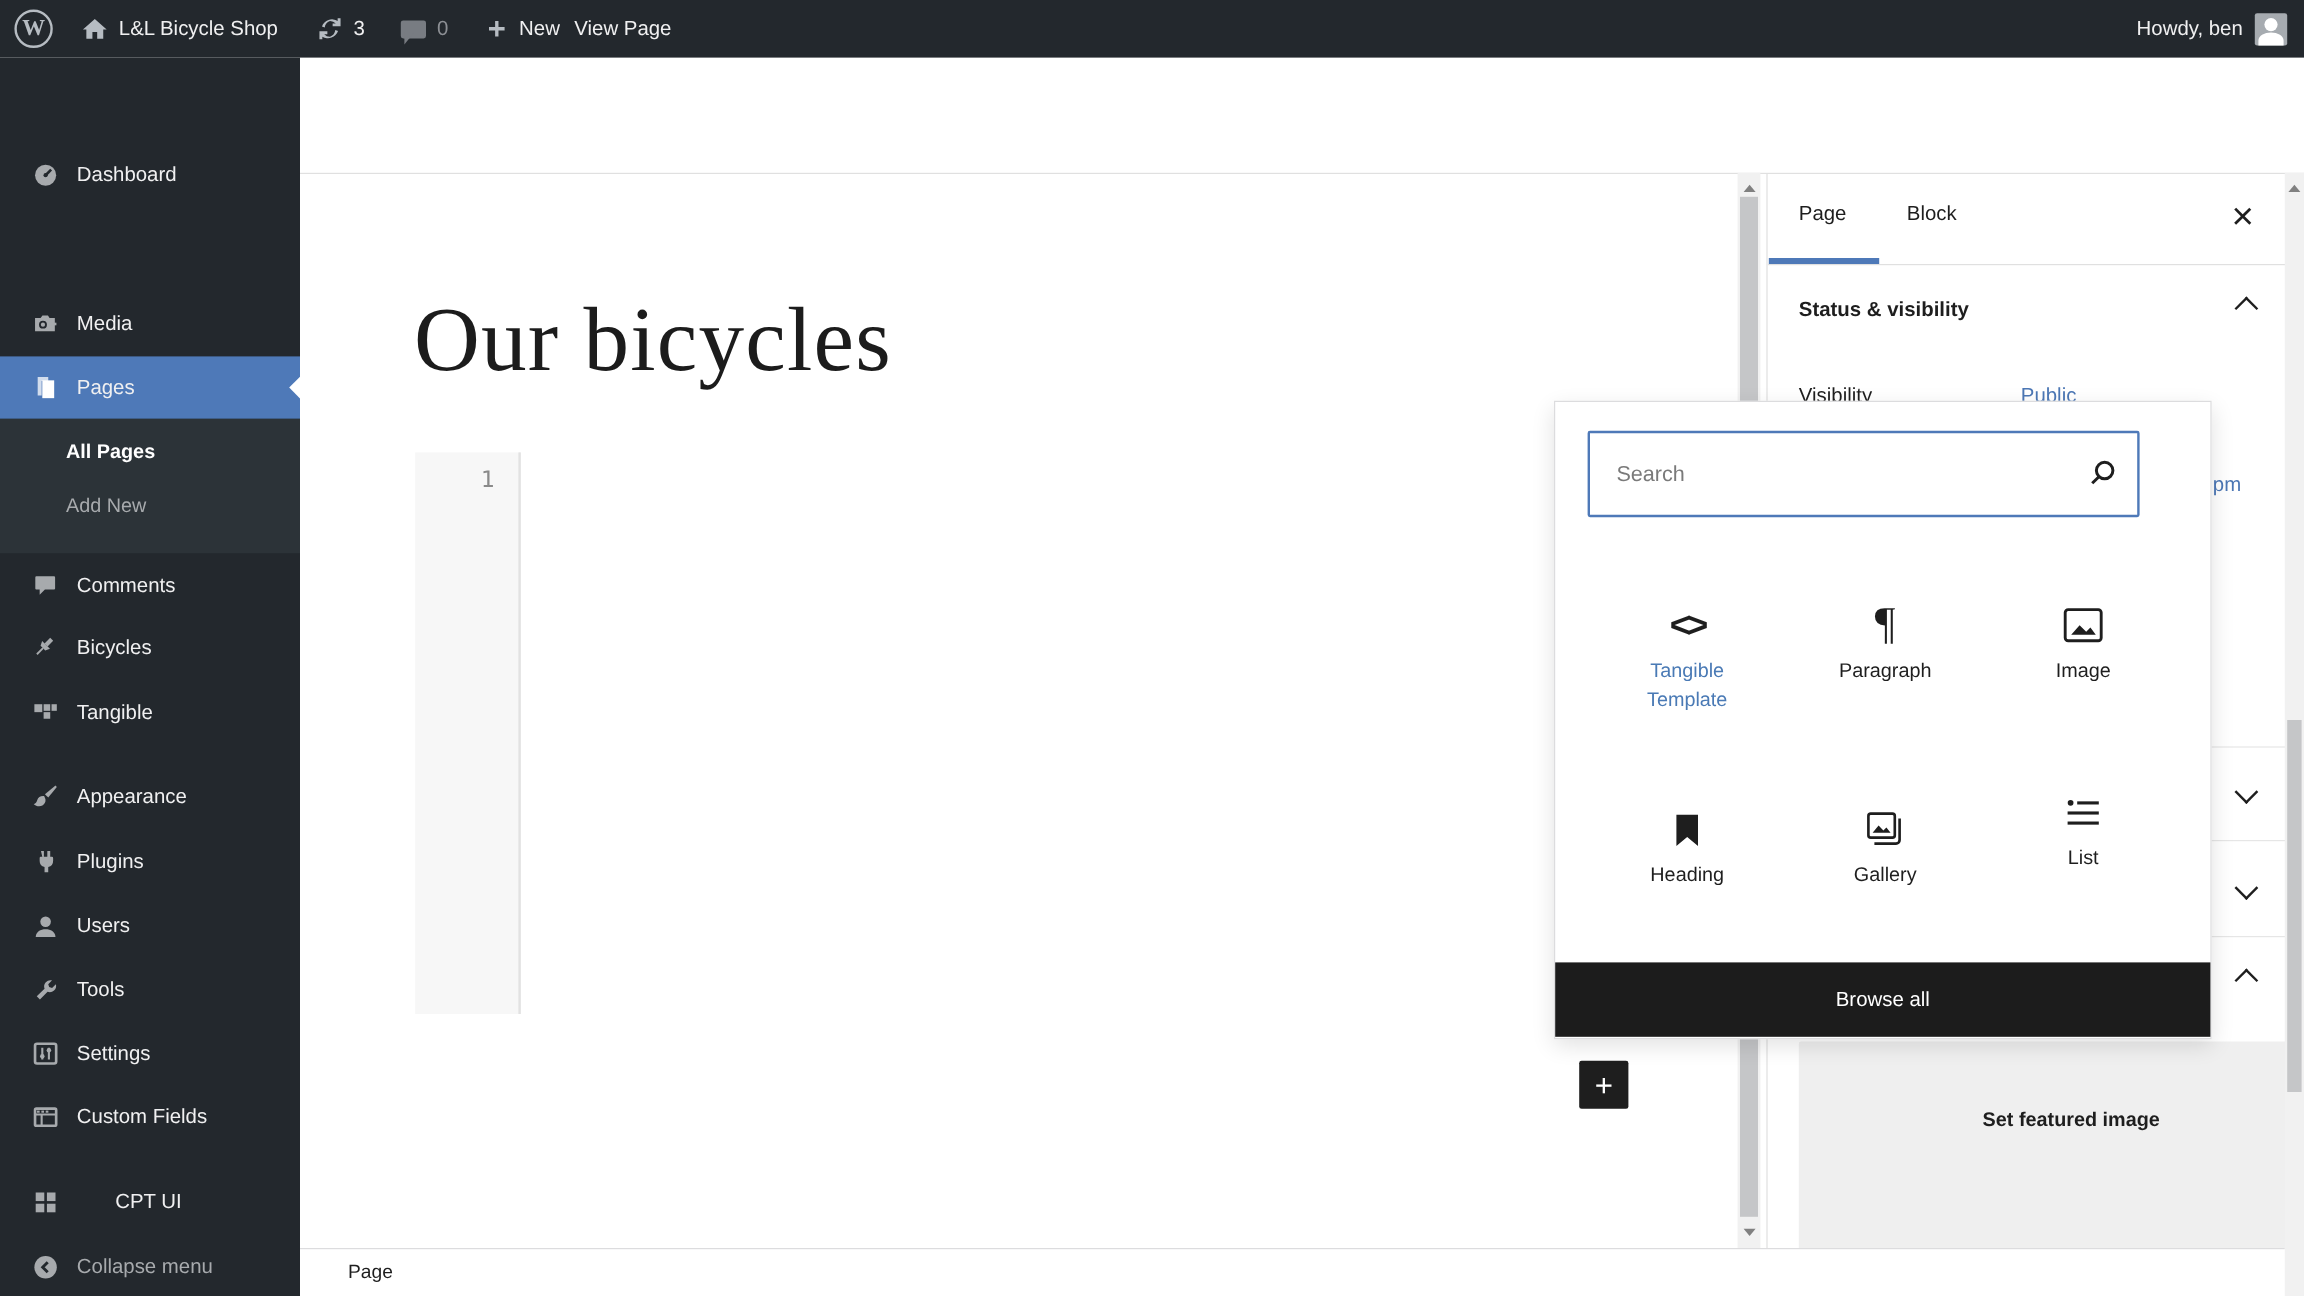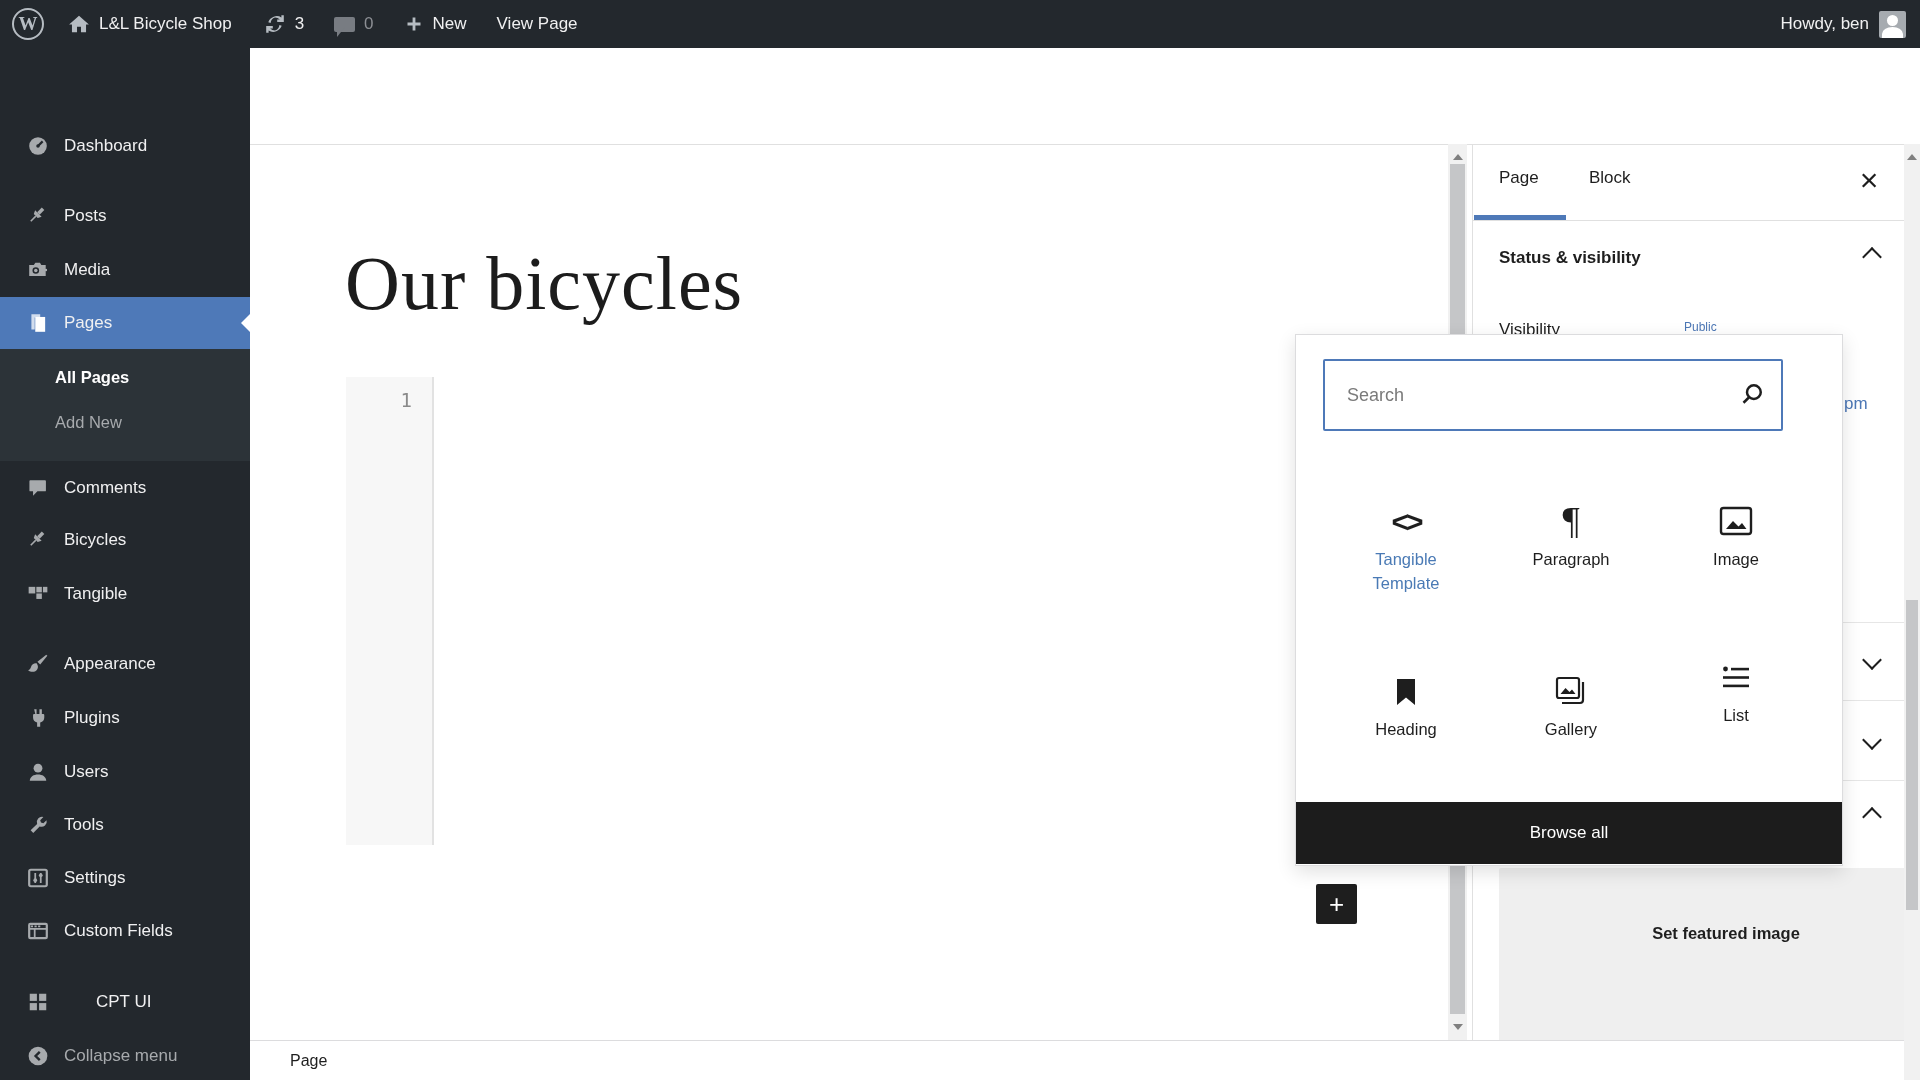--- a/index.html
+++ b/index.html
@@ -82,21 +82,21 @@
   .tab{position:absolute;top:24px;font-size:17px;color:#1e1e1e;cursor:pointer;}
   .tab-underline{position:absolute;left:1px;top:71px;width:92px;height:5px;background:#4e79b8;}
   .closex{position:absolute;left:376px;top:14px;width:40px;height:44px;font-size:32px;color:#1e1e1e;
     display:flex;align-items:center;justify-content:center;cursor:pointer;font-weight:400;}
   .panelhead{position:absolute;left:26px;top:104px;font-size:17px;font-weight:bold;color:#1e1e1e;}
   .chev{width:12px;height:12px;border-right:2.5px solid #1e1e1e;border-bottom:2.5px solid #1e1e1e;display:inline-block;}
   .chev.up{transform:rotate(-135deg);}
   .chev.down{transform:rotate(45deg);}
   .chevbtn{position:absolute;left:386px;width:26px;height:26px;display:flex;align-items:center;justify-content:center;cursor:pointer;}
   .vis-label{position:absolute;left:26px;top:176px;font-size:17px;color:#1e1e1e;}
-  .vis-value{position:absolute;left:211px;top:176px;font-size:12px;color:#4c77b5;cursor:pointer;}
+  .vis-value{position:absolute;left:211px;top:176px;font-size:17px;color:#4c77b5;cursor:pointer;}
   .pm{position:absolute;left:371px;top:250px;font-size:17px;color:#4c77b5;cursor:pointer;}
   .pline{position:absolute;left:0;width:432px;border-top:1px solid #e6e6e6;}
   .featured{position:absolute;left:26px;top:724px;width:454px;height:212px;background:#efefef;border-radius:2px;
     text-align:center;cursor:pointer;font-weight:bold;}
   .featured span{display:inline-block;margin-top:56px;font-size:16.5px;color:#1e1e1e;}
 
   
   .popup{left:1295px;top:334px;width:548px;height:532px;background:#fff;border:1px solid #dcdcde;
     box-shadow:0 6px 18px rgba(0,0,0,.12);z-index:50;box-sizing:border-box;}
   .searchwrap{position:absolute;left:27px;top:24px;width:456px;height:68px;border:2px solid #4e79b8;border-radius:2px;}
@@ -136,21 +136,21 @@
           <path d="M10 4a6 6 0 014.4 1.9H12v2.2h6V2h-2.2v2A8.2 8.2 0 003.9 8.3l2.1.7A6 6 0 0110 4z"></path>
           <path d="M10 16a6 6 0 01-4.4-1.9H8v-2.2H2V18h2.2v-2A8.2 8.2 0 0016.1 11.7l-2.1-.7A6 6 0 0110 16z"></path>
         </svg>
       </span>
       <span>3</span>
     </div>
     <div class="abi" style="margin-right:30px;">
       <span class="bubble"></span>
       <span class="ab-count-gray">0</span>
     </div>
-    <div class="abi" style="margin-right:30px;">
+    <div class="abi" style="margin-right:12px;">
       <span class="abicon">
         <svg width="20" height="20" viewBox="0 0 20 20" fill="#b6bcc2">
             <path d="M8.6 3.5h2.8v5.1h5.1v2.8h-5.1v5.1H8.6v-5.1H3.5V8.6h5.1z"></path>
           </svg>
       </span>
       <span>New</span>
     </div>
     <div class="abi">
       <span>View Page</span>
     </div>
@@ -166,32 +166,20 @@
       <span class="micon">
         <svg width="22" height="22" viewBox="0 0 20 20">
             <circle cx="10" cy="10" r="8" fill="currentColor"></circle>
             <path d="M10 10L14.2 5.8" stroke="#23282d" stroke-width="2" fill="none"></path>
             <circle cx="10" cy="10" r="1.6" fill="#23282d"></circle>
           </svg>
       </span>
       <span>Dashboard</span>
     </div>
 
-    <div class="mi" style="top:143px;">
-      <span class="micon">
-        <svg width="22" height="22" viewBox="0 0 20 20" fill="currentColor">
-            <g transform="rotate(45 10 8)">
-              <rect x="8.4" y="1.5" width="3.2" height="6"></rect>
-              <path d="M5.8 7.5h8.4l-1.7 3.4H7.5z"></path>
-              <rect x="9.4" y="10.9" width="1.4" height="6.5"></rect>
-            </g>
-          </svg>
-      </span>
-      <span>Posts</span>
-    </div>
 
     <div class="mi" style="top:197px;">
       <span class="micon">
         <svg width="22" height="22" viewBox="0 0 20 20" fill="currentColor">
             <path d="M2 5.5h4.2L7.6 3.5h4.2l1.2 2H17v10H2z"></path>
             <circle cx="8" cy="10.5" r="3" fill="#23282d"></circle>
             <circle cx="8" cy="10.5" r="1.6"></circle>
             <rect x="14.8" y="9" width="3.4" height="2"></rect>
           </svg>
       </span>

